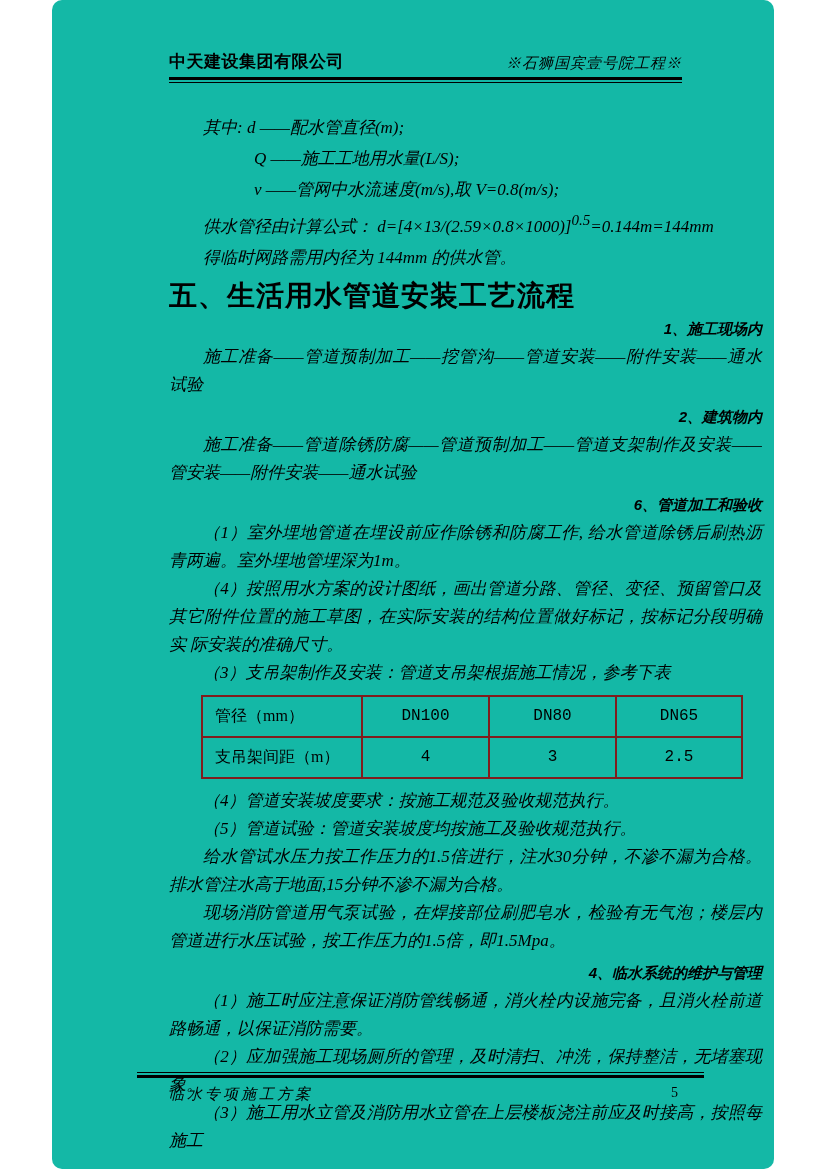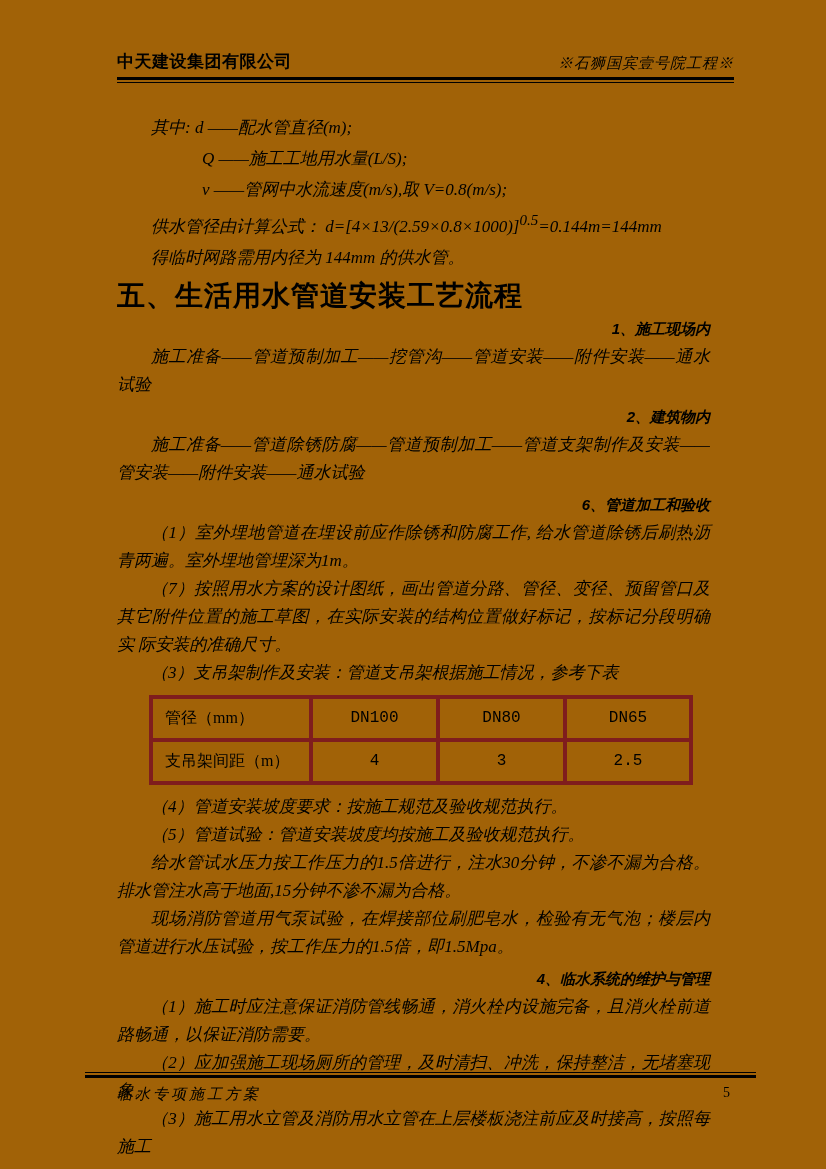--- a/index.html
+++ b/index.html
@@ -1,20 +1,21 @@
 <!DOCTYPE html>
 <html><head>
 <meta charset="utf-8">
 <style>
   html,body { margin:0; padding:0; background:#ffffff; }
   .page {
-    position:relative; width:826px; height:1169px; margin:0 auto;
-    background:#a16207; color:#000;
+    position:relative; width:722px; height:1169px; margin:0 auto;
+    background:#14b8a6; color:#000;
     font-family:"Liberation Serif","DejaVu Serif",serif;
     overflow:hidden;
+    border-radius:10px;
   }
   
   .header { position:absolute; top:50px; left:117px; right:92px; }
   .header-row { display:flex; justify-content:space-between; align-items:flex-end; padding-bottom:4px; }
   .company {
     font-family:"Liberation Sans","DejaVu Sans",sans-serif;
     font-weight:700; font-size:17px; letter-spacing:0.5px;
   }
   .project { font-style:italic; font-size:15px; letter-spacing:1px; }
   .header-rule { border-top:3px solid #000; height:2px; border-bottom:1px solid #000; }
@@ -34,21 +35,21 @@
   h3.sub {
     margin:4px 0 0 0;
     font-family:"Liberation Sans","DejaVu Sans",sans-serif;
     font-weight:700; font-size:15px; line-height:28px; text-indent:2em;
     text-align:right;
     font-style:italic;
   }
 
   
   table.spec { border-collapse:collapse; table-layout:fixed; width:540px; margin:8px 0 8px 32px; }
-  table.spec td { border:4px solid #7f1d1d; height:39px; font-size:16px; padding:0 0 0 12px; }
+  table.spec td { border:2px solid #7f1d1d; height:39px; font-size:16px; padding:0 0 0 12px; }
   table.spec td.num {
     text-align:center; padding:0;
     font-family:"Liberation Mono","DejaVu Sans Mono",monospace; font-size:16px;
   }
 
   
   .footer { position:absolute; top:1072px; left:85px; right:70px; }
   .footer-rule { border-top:1px solid #000; height:2px; border-bottom:3px solid #000; }
   .footer-row { display:flex; justify-content:space-between; padding:7px 26px 0 32px; }
   .doc-title { font-style:italic; font-size:15px; letter-spacing:3px; }
@@ -78,21 +79,21 @@
     <h2 class="sec">五、生活用水管道安装工艺流程</h2>
 
     <h3 class="sub">1、施工现场内</h3>
     <p class="ind2">施工准备——管道预制加工——挖管沟——管道安装——附件安装——通水试验</p>
 
     <h3 class="sub">2、建筑物内</h3>
     <p class="ind2">施工准备——管道除锈防腐——管道预制加工——管道支架制作及安装——管安装——附件安装——通水试验</p>
 
     <h3 class="sub">6、管道加工和验收</h3>
     <p class="ind2">（1）室外埋地管道在埋设前应作除锈和防腐工作, 给水管道除锈后刷热沥青两遍。室外埋地管埋深为1m。</p>
-    <p class="ind2">（7）按照用水方案的设计图纸，画出管道分路、管径、变径、预留管口及 其它附件位置的施工草图，在实际安装的结构位置做好标记，按标记分段明确实 际安装的准确尺寸。</p>
+    <p class="ind2">（4）按照用水方案的设计图纸，画出管道分路、管径、变径、预留管口及 其它附件位置的施工草图，在实际安装的结构位置做好标记，按标记分段明确实 际安装的准确尺寸。</p>
     <p class="ind2">（3）支吊架制作及安装：管道支吊架根据施工情况，参考下表</p>
 
     <table class="spec">
       <colgroup>
           <col style="width:160px">
           <col style="width:127px">
           <col style="width:127px">
           <col style="width:126px">
         </colgroup>
       <tbody>

